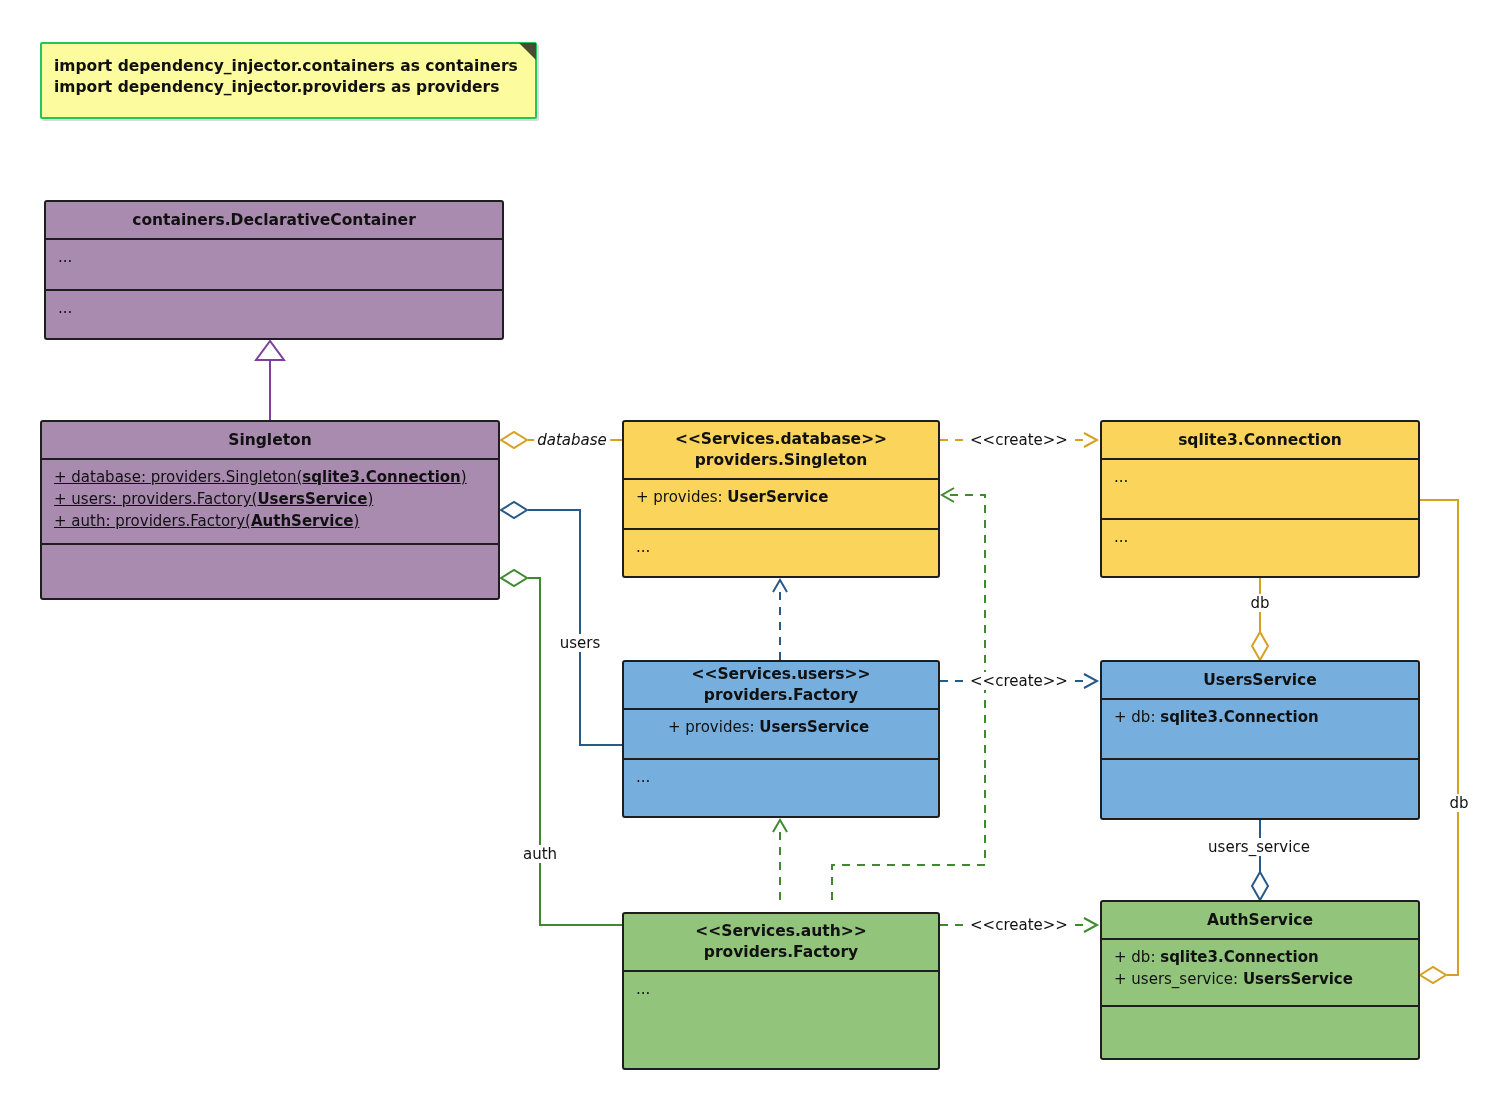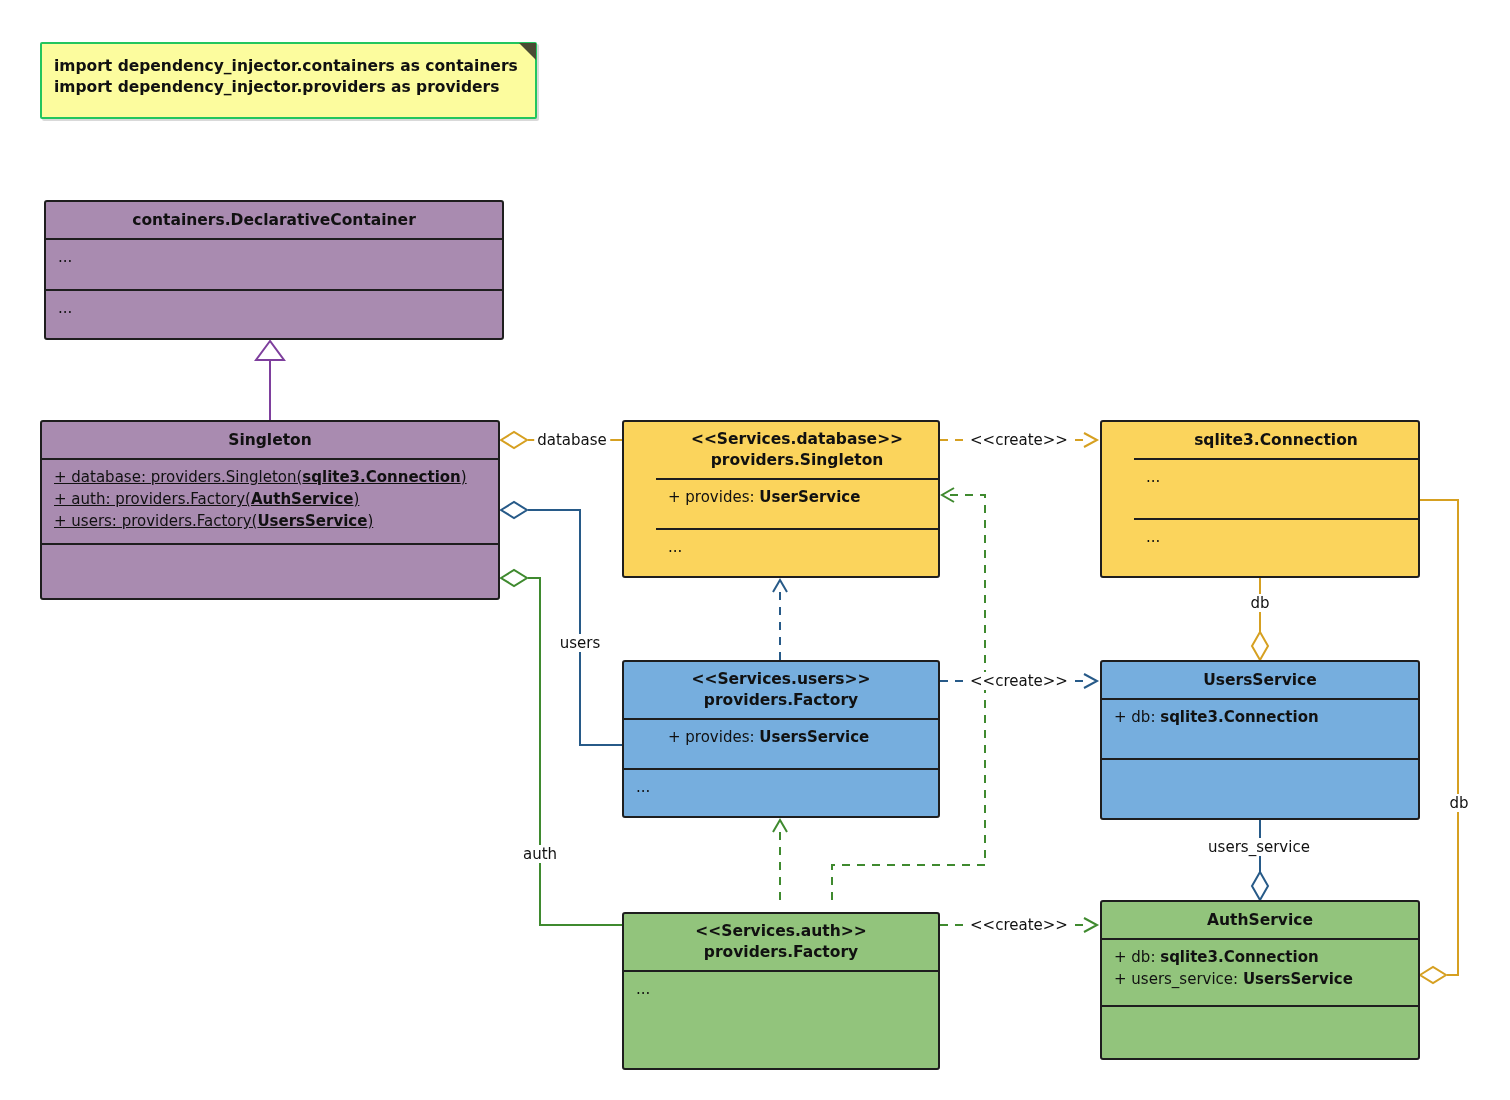--- a/index.html
+++ b/index.html
@@ -11,21 +11,21 @@
   #canvas{
     position:relative; width:1510px; height:1100px; background:#ffffff;
     font-family:"DejaVu Sans","Liberation Sans",sans-serif; color:#111; overflow:hidden;
   }
   
   .uml-class{
     position:absolute; box-sizing:border-box; border:2px solid var(--ink); border-radius:3px;
     display:flex; flex-direction:column;
   }
   .purple{background:var(--purple-fill);}
-  .yellow{background:var(--yellow-fill);padding-left:32px;}
+  .yellow{background:var(--yellow-fill);}
   .blue{background:var(--blue-fill);}
   .green{background:var(--green-fill);}
   .uml-title{
     box-sizing:border-box; border-bottom:2px solid var(--ink);
     display:flex; flex-direction:column; justify-content:center; align-items:center;
     font-weight:bold; font-size:15.5px; line-height:21px; text-align:center;
   }
   .uml-section{
     box-sizing:border-box; border-bottom:2px solid var(--ink); padding:6px 12px 0; font-size:15px;
   }
@@ -118,22 +118,22 @@
     </div>
     <div class="uml-section">
       <div class="row">...</div>
     </div>
   </div>
 
   <div class="uml-class purple" style="left:40px; top:420px; width:460px; height:180px;">
     <div class="uml-title" style="height:38px;">Singleton</div>
     <div class="uml-section" style="height:85px;">
       <div class="row"><span class="u"><span>+ database: providers.Singleton(</span><b>sqlite3.Connection</b><span>)</span></span></div>
+      <div class="row"><span class="u"><span>+ users: providers.Factory(</span><b>UsersService</b><span>)</span></span></div>
       <div class="row"><span class="u"><span>+ auth: providers.Factory(</span><b>AuthService</b><span>)</span></span></div>
-      <div class="row"><span class="u"><span>+ users: providers.Factory(</span><b>UsersService</b><span>)</span></span></div>
     </div>
     <div class="uml-section"></div>
   </div>
 
   <div class="uml-class yellow" style="left:622px; top:420px; width:318px; height:158px;">
     <div class="uml-title" style="height:58px;">
       <div>&lt;&lt;Services.database&gt;&gt;</div>
       <div>providers.Singleton</div>
     </div>
     <div class="uml-section" style="height:50px;">
@@ -148,21 +148,21 @@
     <div class="uml-title" style="height:38px;">sqlite3.Connection</div>
     <div class="uml-section" style="height:60px;">
       <div class="row">...</div>
     </div>
     <div class="uml-section">
       <div class="row">...</div>
     </div>
   </div>
 
   <div class="uml-class blue" style="left:622px; top:660px; width:318px; height:158px;">
-    <div class="uml-title" style="height:58px;">
+    <div class="uml-title" style="height:48px;">
       <div>&lt;&lt;Services.users&gt;&gt;</div>
       <div>providers.Factory</div>
     </div>
     <div class="uml-section" style="height:50px;padding-left:44px;">
       <div class="row"><span>+ provides: </span><b>UsersService</b></div>
     </div>
     <div class="uml-section">
       <div class="row">...</div>
     </div>
   </div>
@@ -187,21 +187,21 @@
 
   <div class="uml-class green" style="left:1100px; top:900px; width:320px; height:160px;">
     <div class="uml-title" style="height:38px;">AuthService</div>
     <div class="uml-section" style="height:67px;">
       <div class="row"><span>+ db: </span><b>sqlite3.Connection</b></div>
       <div class="row"><span>+ users_service: </span><b>UsersService</b></div>
     </div>
     <div class="uml-section"></div>
   </div>
 
-  <div class="edge-label" style="left:572px; top:440px;">database</div>
+  <div class="edge-label" style="left:572px; top:440px;font-style:italic;">database</div>
   <div class="edge-label" style="left:580px; top:643px;">users</div>
   <div class="edge-label" style="left:540px; top:854px;">auth</div>
   <div class="edge-label" style="left:1019px; top:440px;">&lt;&lt;create&gt;&gt;</div>
   <div class="edge-label" style="left:1019px; top:681px;">&lt;&lt;create&gt;&gt;</div>
   <div class="edge-label" style="left:1019px; top:925px;">&lt;&lt;create&gt;&gt;</div>
   <div class="edge-label" style="left:1260px; top:603px;">db</div>
   <div class="edge-label" style="left:1259px; top:847px;">users_service</div>
   <div class="edge-label" style="left:1459px; top:803px;">db</div>
 
 </div>

